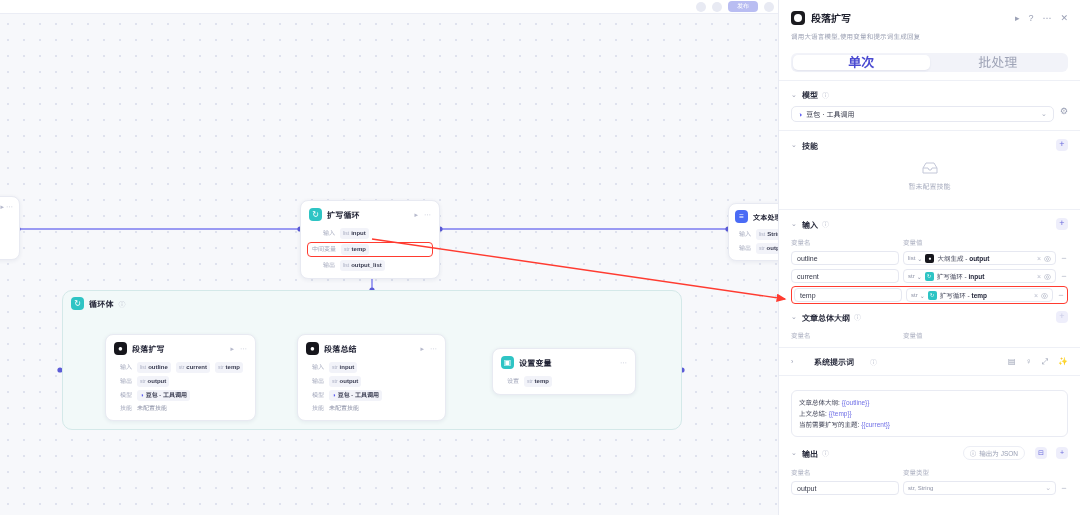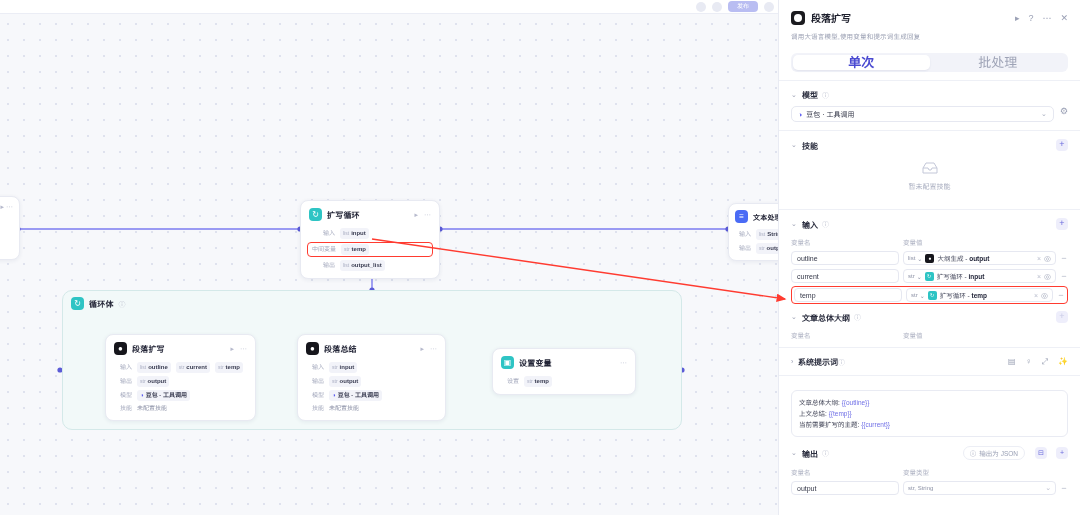--- a/index.html
+++ b/index.html
@@ -130,21 +130,21 @@
   }
   .tybadge { font-size: 6px; color: #8d92a6; display: flex; align-items: center; gap: 2px; }
   .refico { width: 9px; height: 9px; border-radius: 2px; display: flex; align-items: center; justify-content: center; font-size: 5px; color: #fff; }
   .refname { font-size: 6.5px; color: #4a4d60; }
   .refname b { color: #23263a; }
   .xbtn { margin-left: auto; color: #b9bdcd; font-size: 7px; }
   .cbtn { color: #a6abbe; font-size: 8px; }
   .minus { color: #b0b5c6; font-size: 9px; width: 8px; text-align: center; }
   .row-hl { border: 1.5px solid #ff3b30; border-radius: 4px; padding: 1px 2px; margin-top: 3px; }
 
-  .promptbar { display: flex; align-items: center; gap: 0; }
+  .promptbar { display: flex; align-items: center; gap: 16px; }
   .pb-icons { margin-left: auto; display: flex; align-items: center; gap: 10px; color: #9198ad; font-size: 8px; }
   .magic { color: #5b5bf0; }
 
   .promptbox {
     margin-top: 6px; border: 1px solid #e9ebf3; border-radius: 6px; padding: 6px 7px;
     min-height: 44px; background: #fff;
   }
   .pline { font-size: 6.5px; color: #3c3f52; line-height: 11px; }
   .var { color: #6f6fe6; }
 

